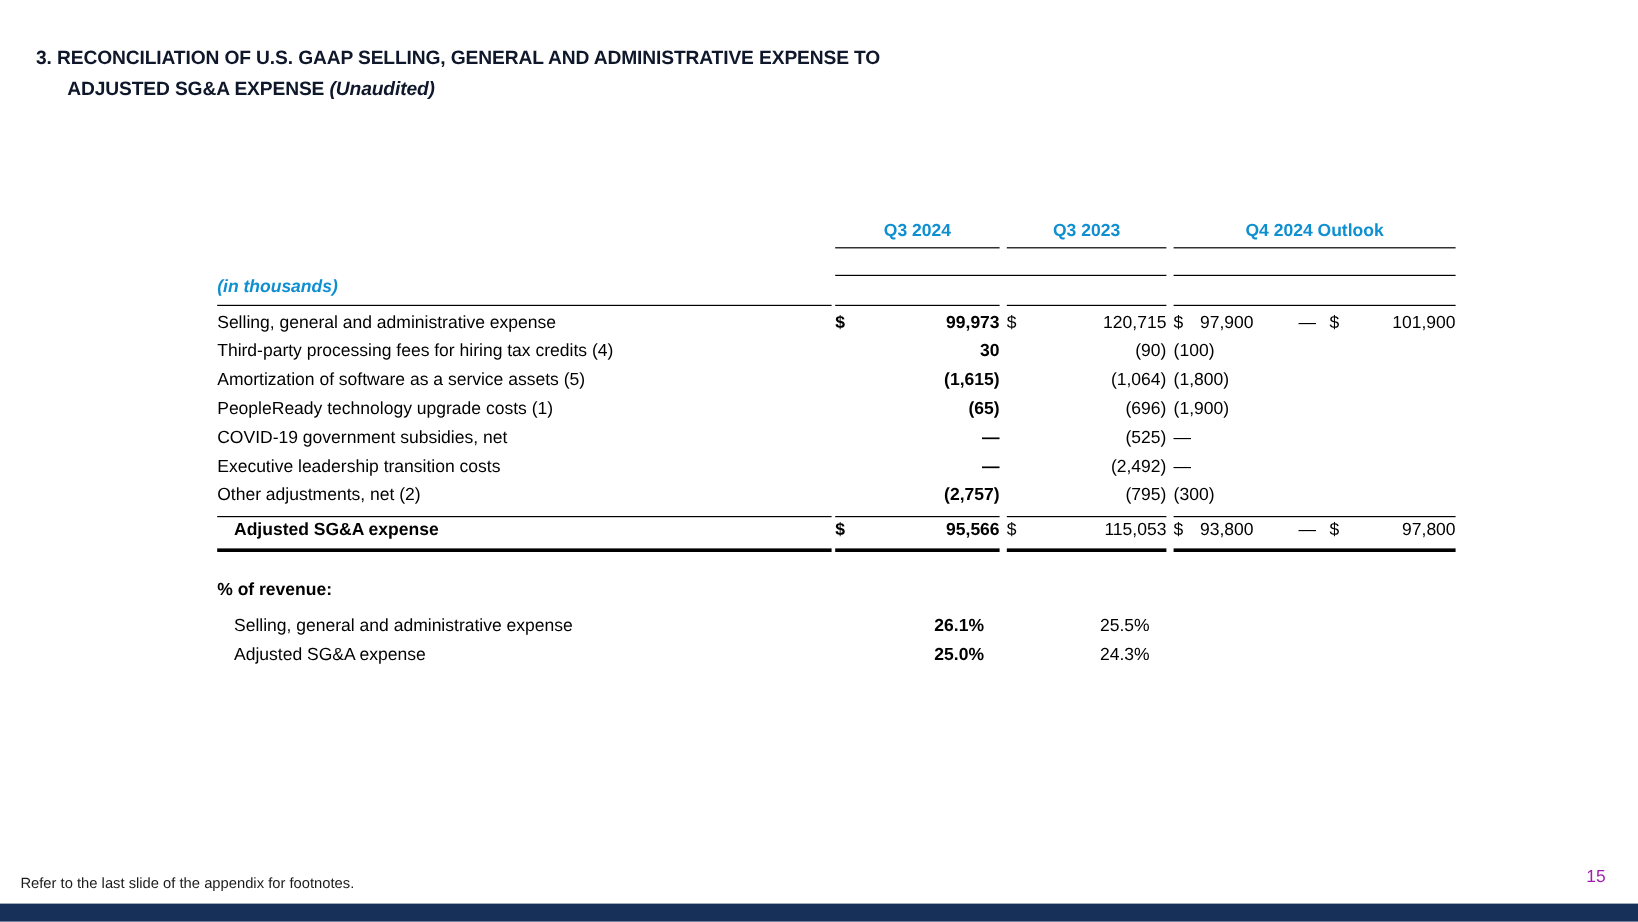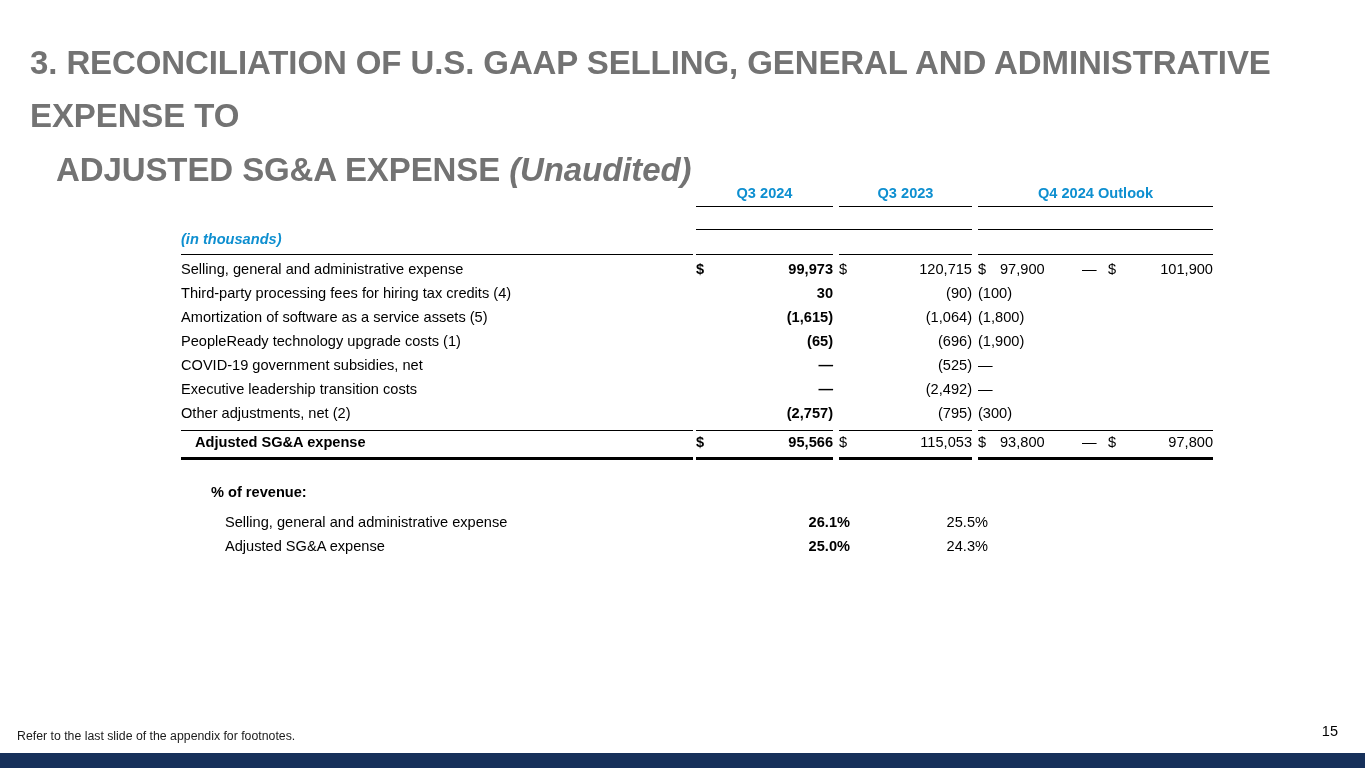--- a/index.html
+++ b/index.html
@@ -15,22 +15,22 @@
     font-family: "Liberation Sans", sans-serif;
     color: #000000;
   }
 
   
   #slide-title {
     position: absolute;
     left: 30px;
     top: 36px;
     width: 1290px;
-    color: #737373;
-    font-size: 33px;
+    color: #0f172a;
+    font-size: 16px;
     font-weight: bold;
     line-height: 1.62;
     letter-spacing: -0.1px;
   }
   #slide-title .line2 {
     display: block;
     padding-left: 26px;
   }
   #slide-title .unaudited {
     font-style: italic;
@@ -147,21 +147,20 @@
   #pct-area {
     position: absolute;
     left: 181px;
     top: 484px;
     width: 1032px;
     font-size: 14.6px;
   }
   #pct-area .prow {
     position: relative;
     height: 24px;
-    margin-left: 30px;
   }
   #pct-area .plabel {
     position: absolute;
     left: 0; top: 0;
     white-space: nowrap;
   }
   #pct-area .plabel.indent { left: 14px; }
   #pct-area .pA {
     position: absolute;
     left: 515px; width: 124px;
@@ -181,21 +180,21 @@
     top: 729px;
     font-size: 12.3px;
     color: #1b1b1b;
     text-align: center;
   }
   #page-number {
     position: absolute;
     right: 27px;
     top: 723px;
     font-size: 14.5px;
-    color: #000000;
+    color: #a21caf;
   }
   #bottom-bar {
     position: absolute;
     left: 0;
     bottom: 0;
     width: 1365px;
     height: 15px;
     background: #16305a;
   }
 </style>

